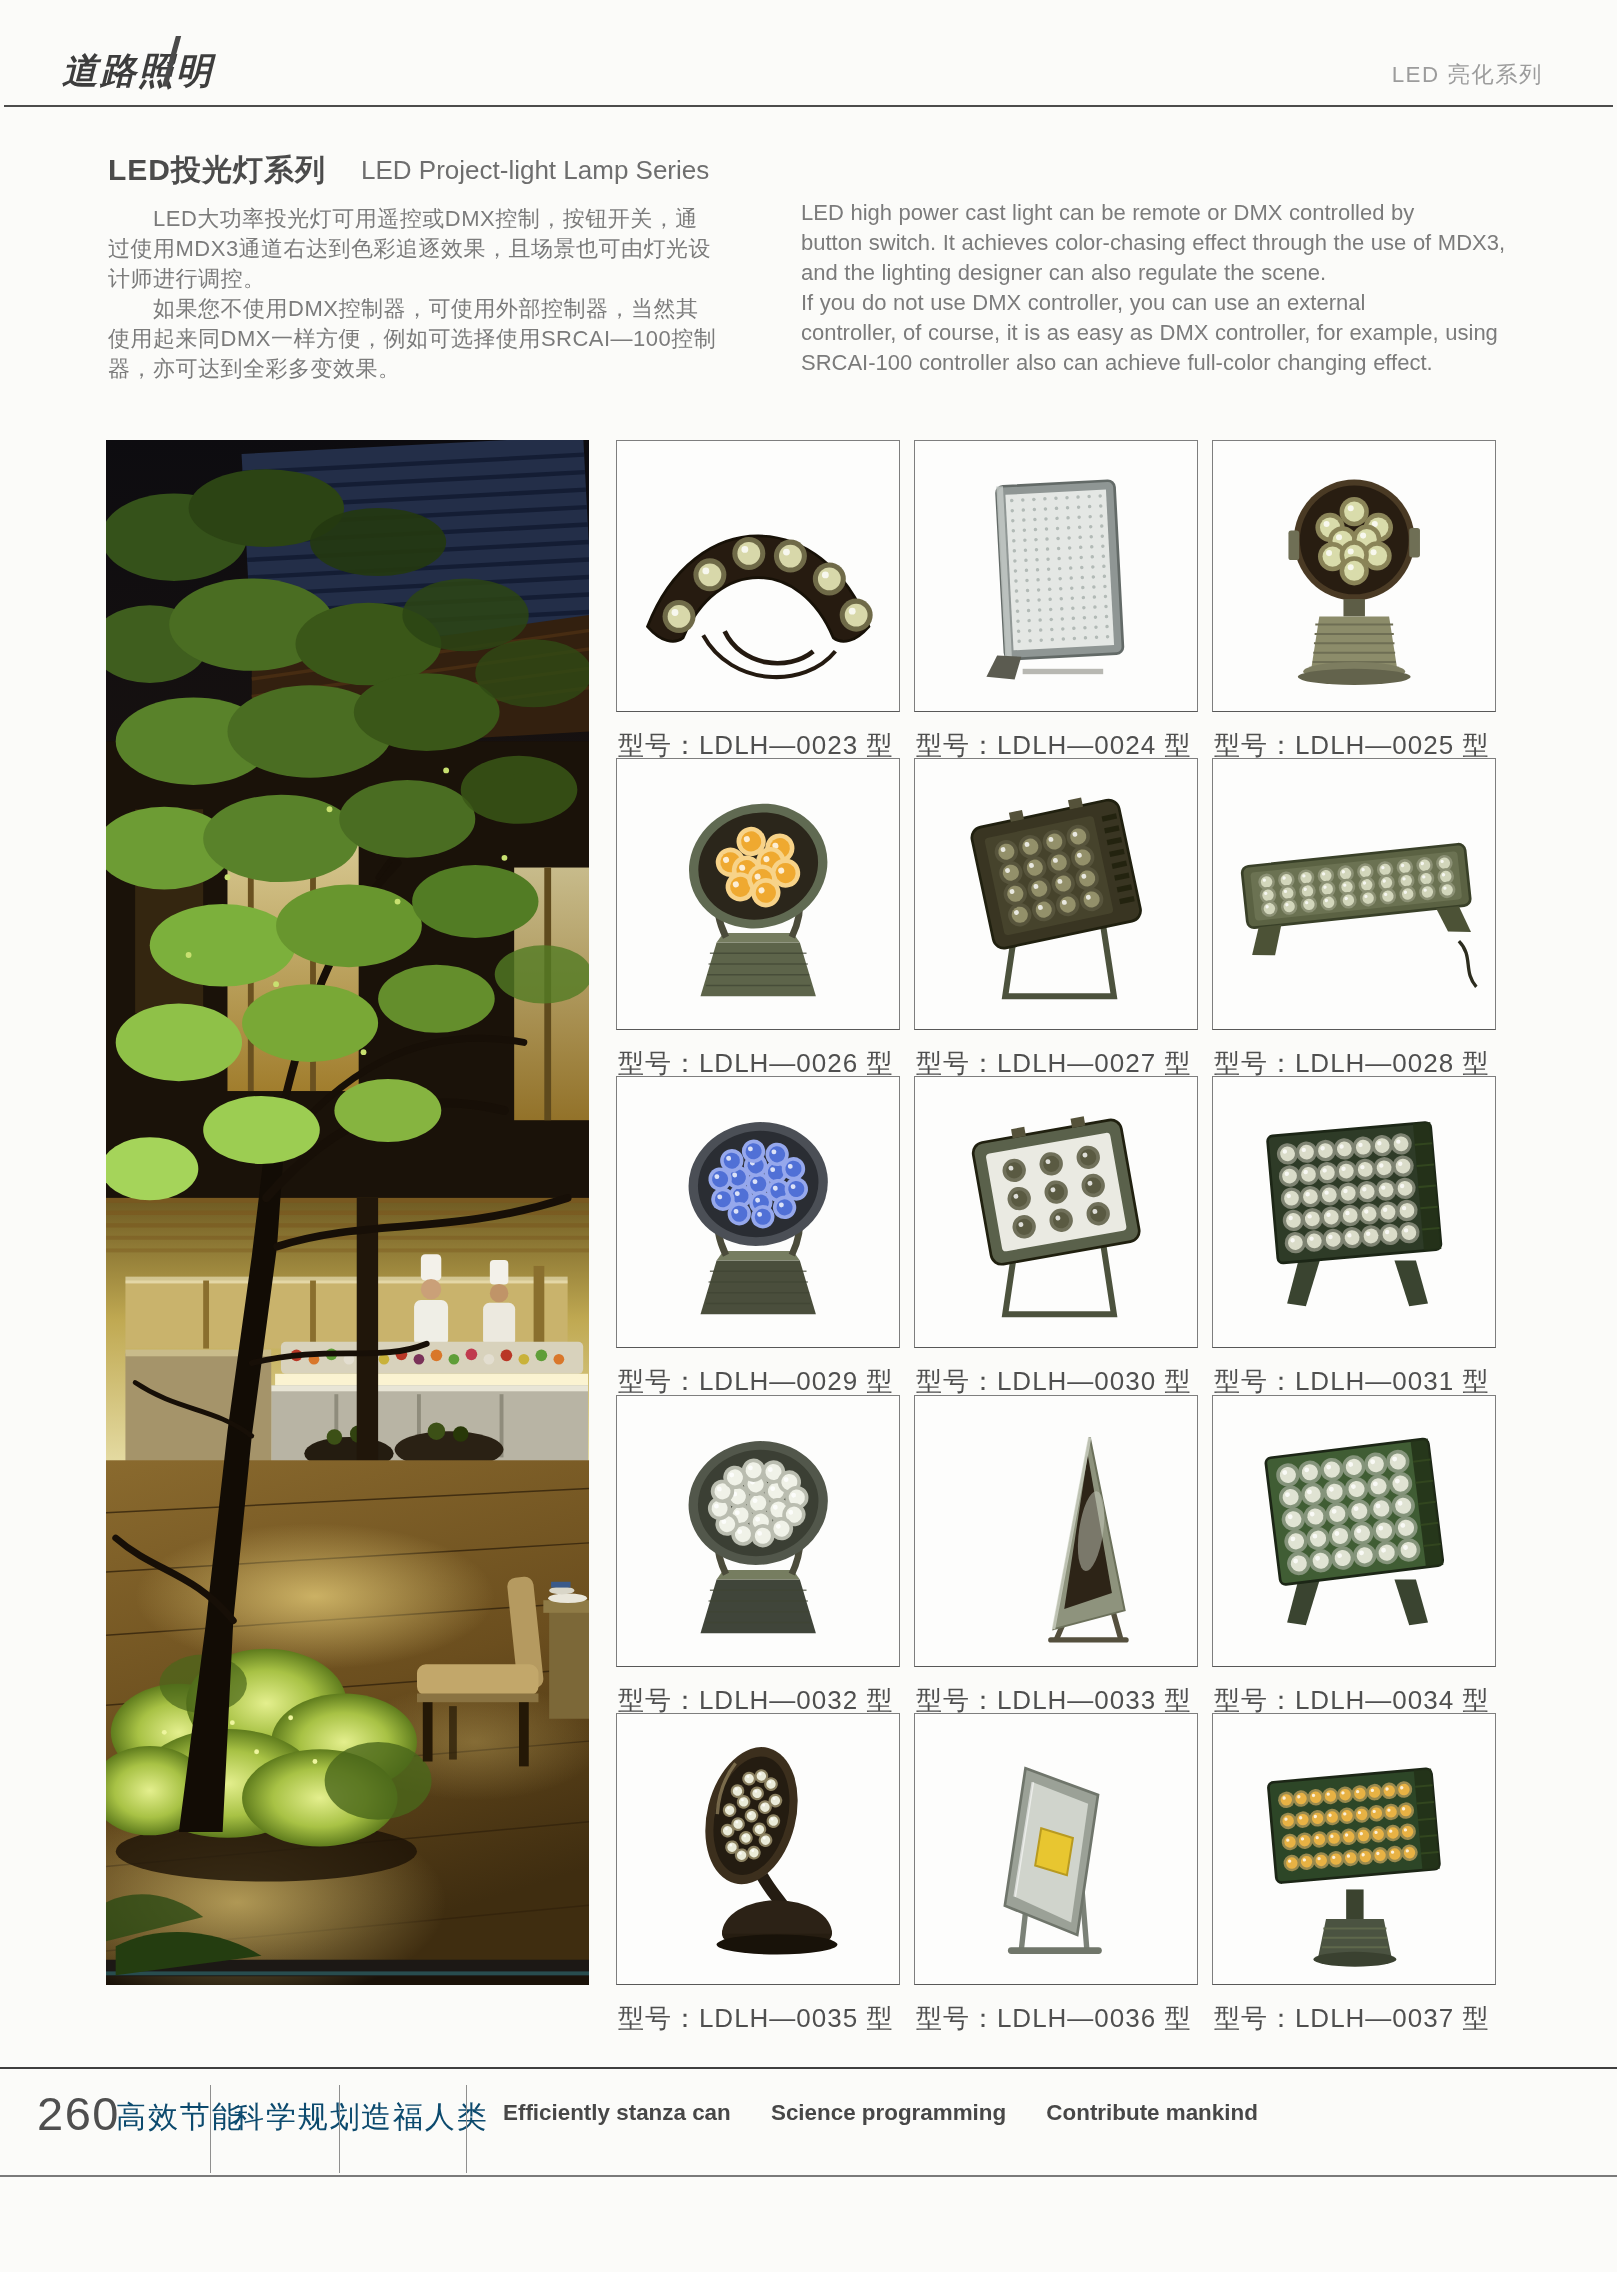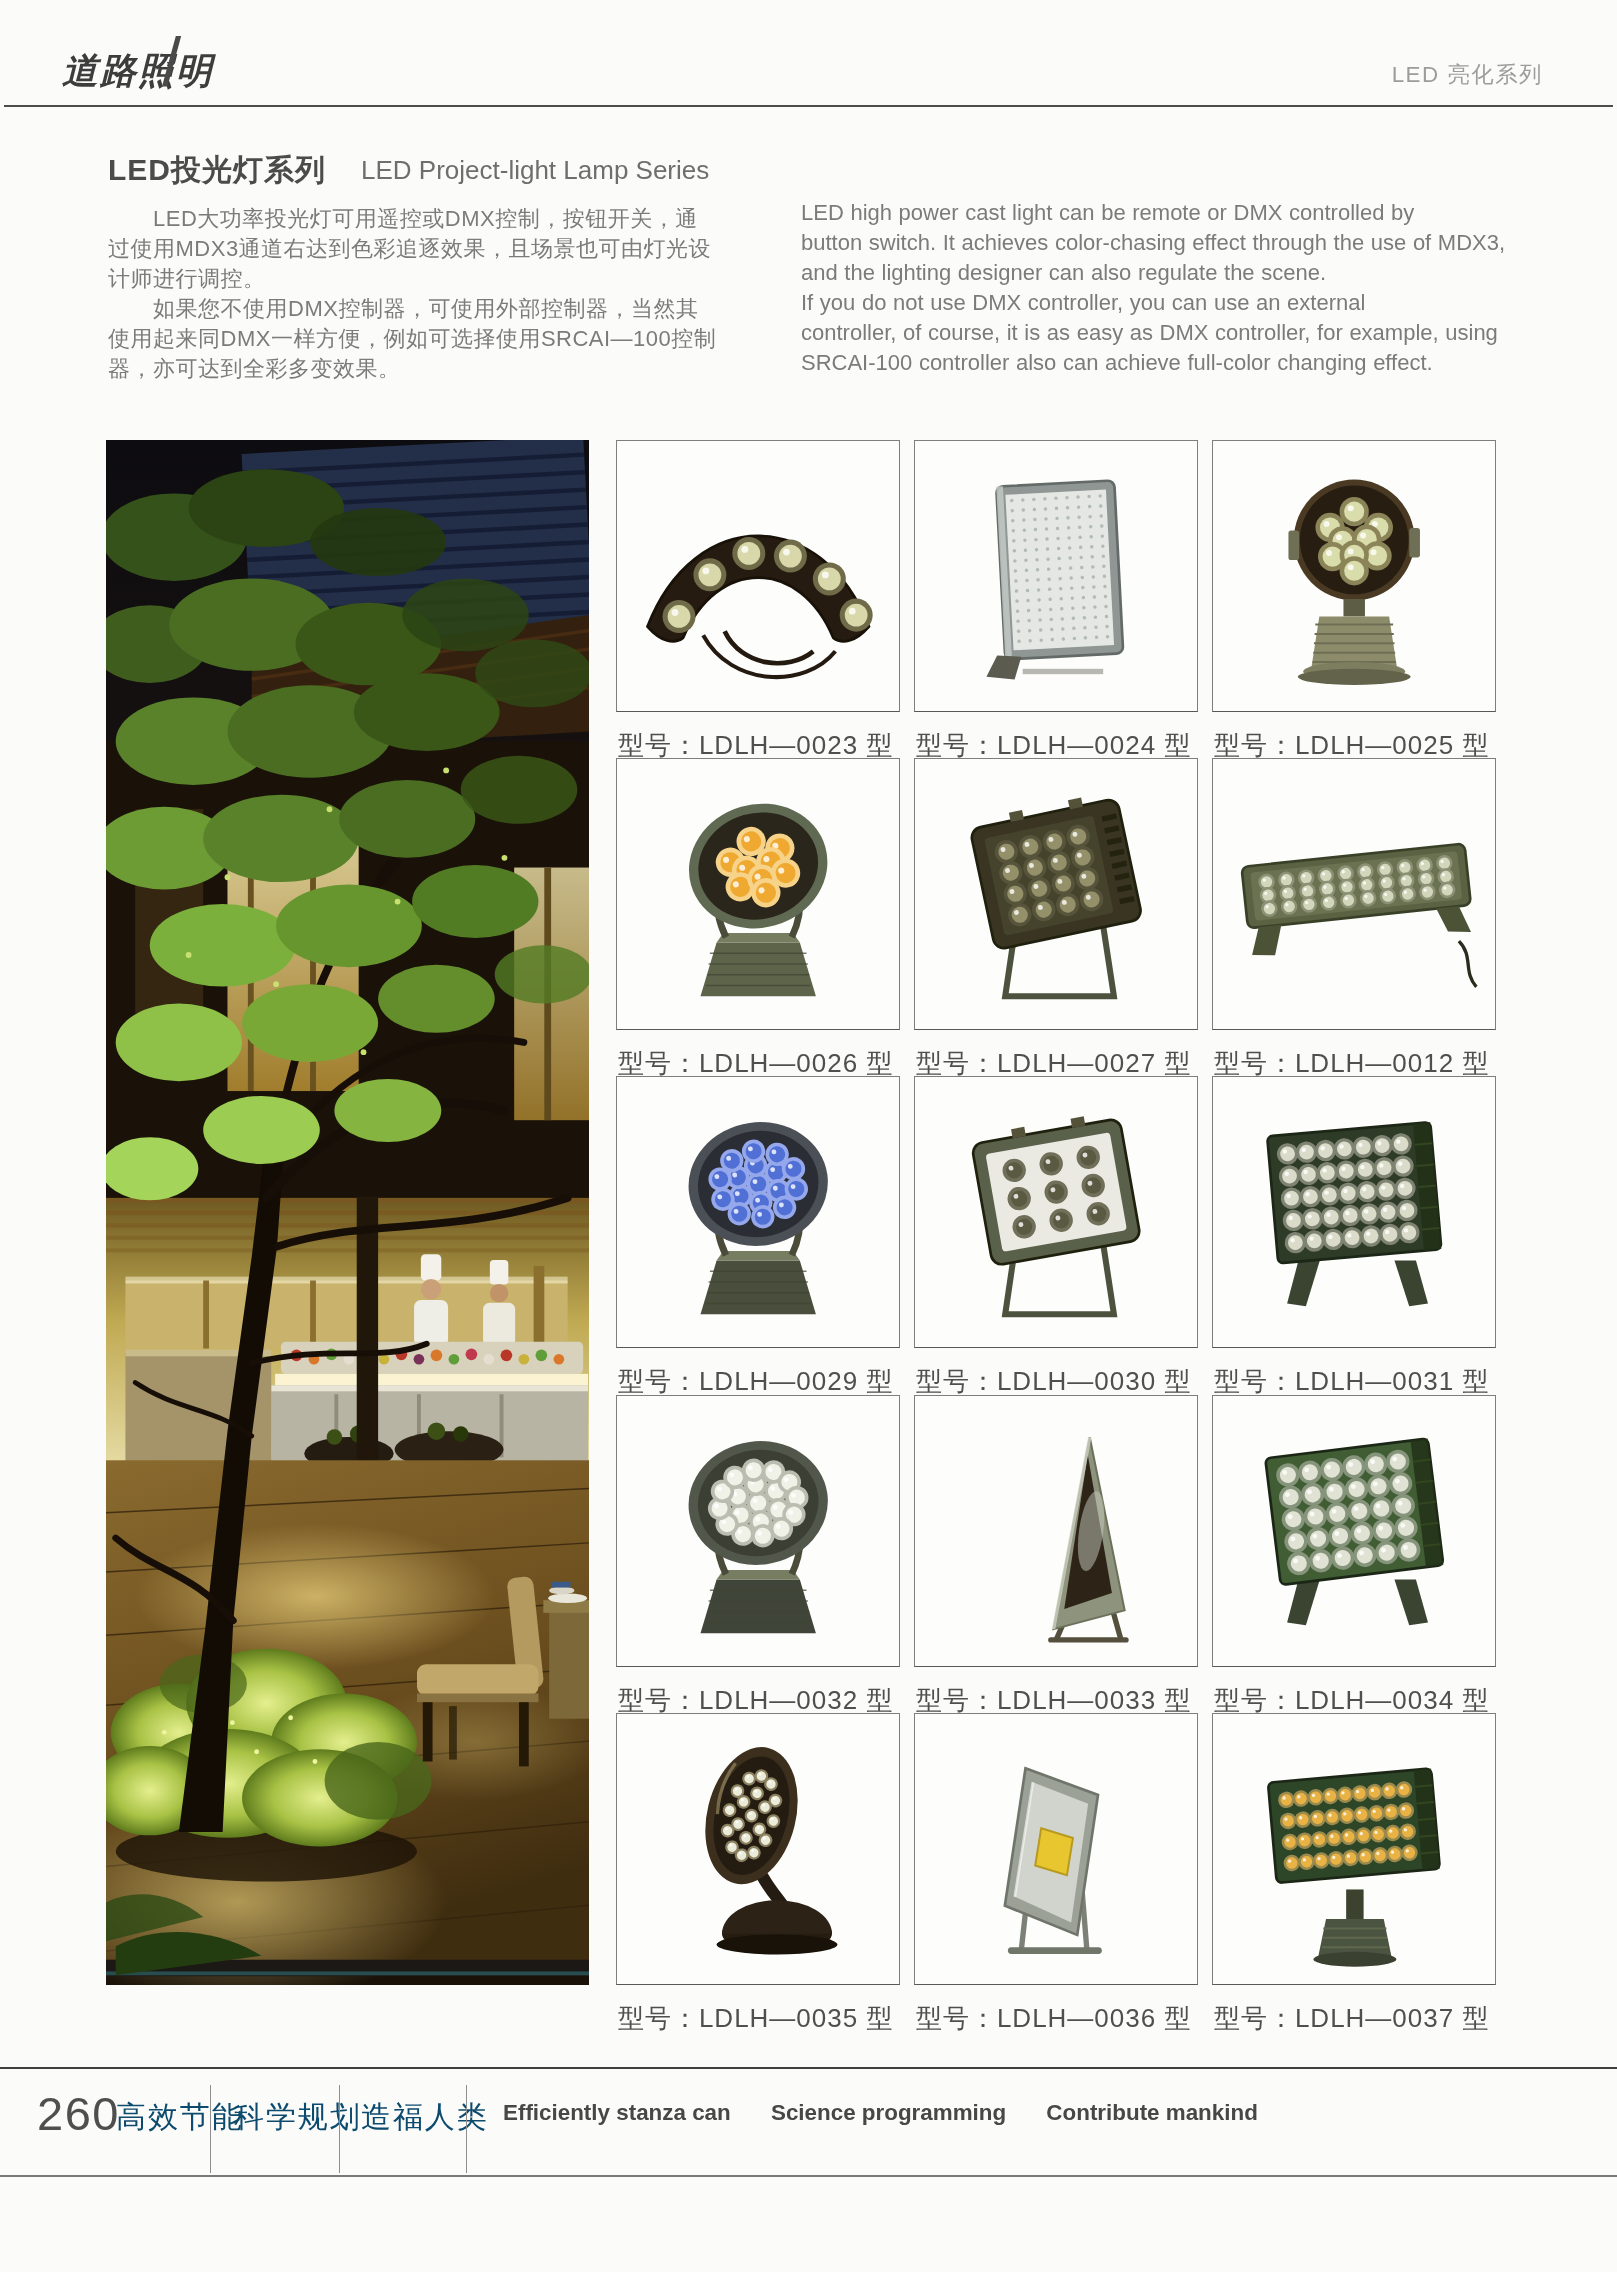--- a/index.html
+++ b/index.html
@@ -735,21 +735,21 @@
                 <circle cx="304.6" cy="185.0" r="2.5" fill="#ffffff" opacity="0.8"></circle>
                 <circle cx="337.2" cy="188.0" r="12.3" fill="#8c9175"></circle>
                 <circle cx="337.2" cy="188.0" r="8.5" fill="#d2d6bb"></circle>
                 <circle cx="334.2" cy="185.0" r="2.5" fill="#ffffff" opacity="0.8"></circle>
                 <polygon points="52,214 86,214 72,258 38,254" fill="#4c5236"></polygon>
                 <polygon points="318,214 352,214 366,254 332,250" fill="#4c5236"></polygon>
               </g>
               <path d="M356,250 C378,272 362,296 382,318" stroke="#2c2c1e" stroke-width="5" fill="none"></path>
             </svg></div>
       </div>
-      <div class="cell-label">型号：LDLH—0012 型</div>
+      <div class="cell-label">型号：LDLH—0028 型</div>
     </div>
       <div class="cell" style="left: 616px; top: 1076px;">
       <div class="cell-box">
         <div class="cell-art"><svg viewBox="0 0 400 360" preserveAspectRatio="xMidYMid meet">
               <polygon points="138,252 262,252 286,332 114,332" fill="#4a4e3c"></polygon>
               <polygon points="138,252 262,252 252,238 148,238" fill="#767d60"></polygon>
               <line x1="128" y1="268" x2="272" y2="268" stroke="#3f4433" stroke-width="2" opacity=".7"></line>
               <line x1="126" y1="284" x2="274" y2="284" stroke="#3f4433" stroke-width="2" opacity=".7"></line>
               <line x1="124" y1="300" x2="276" y2="300" stroke="#3f4433" stroke-width="2" opacity=".7"></line>
               <line x1="122" y1="316" x2="278" y2="316" stroke="#3f4433" stroke-width="2" opacity=".7"></line>

